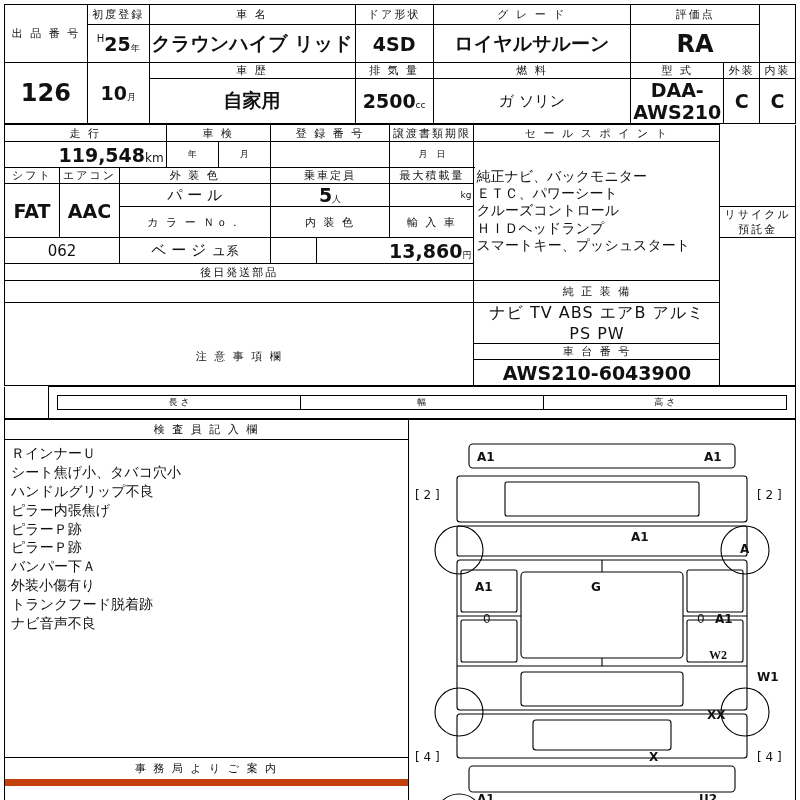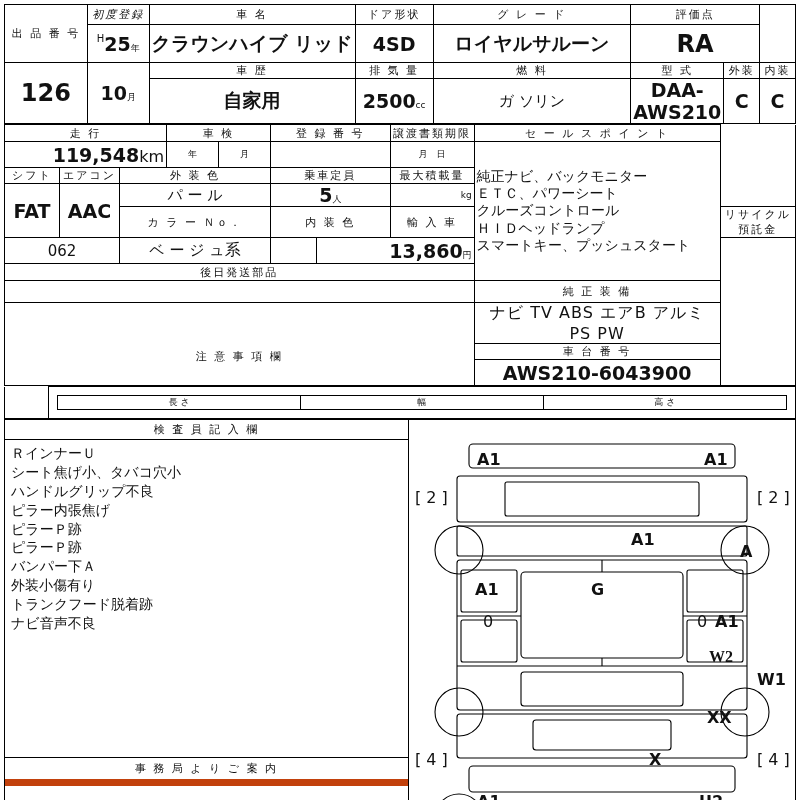--- a/index.html
+++ b/index.html
@@ -13,21 +13,21 @@
   }
   .sheet { width: 800px; height: 800px; position: relative; padding: 4px; }
   table { border-collapse: collapse; }
   .b { border: 1px solid #000; }
 
   
   .c { text-align: center; }
   .r { text-align: right; }
   .sm { font-size: 10px; }
   .xs { font-size: 9px; }
-  .md { font-size: 16px; }
+  .md { font-size: 12px; }
   .lg { font-size: 15px; }
   .xl { font-size: 19px; font-weight: bold; }
   .xxl { font-size: 24px; font-weight: bold; }
   .bold { font-weight: bold; }
 
   
   .topgrid { width: 792px; }
   .topgrid td { border: 1px solid #000; padding: 0 2px; }
 
   .hdrcell { font-size: 11px; text-align: center; letter-spacing: 2px; }
@@ -53,21 +53,21 @@
 </style>
 </head>
 <body>
 
 <div class="sheet">
 
   <table class="topgrid b">
     <tbody>
         <tr>
       <td rowspan="2" style="width:88px;" class="hdrcell">出 品 番 号</td>
-      <td style="width:66px;height:20px;font-style:italic;" class="hdrcell">初度登録</td>
+      <td style="width:66px;height:20px;" class="hdrcell">初度登録</td>
       <td style="width:130px;" class="hdrcell">車 名</td>
       <td style="width:80px;" class="hdrcell">ドア形状</td>
       <td style="width:230px;" class="hdrcell">グ レ ー ド</td>
       <td colspan="2" style="width:78px;" class="hdrcell">評価点</td>
     </tr>
     <tr>
       <td rowspan="1" style="height:38px;" class="valcell">
         <span class="sm" style="vertical-align:top;">H</span><span class="xl">25</span><span class="xs">年</span>
       </td>
       <td class="valcell xl nowrap">クラウンハイブ リッド</td>

